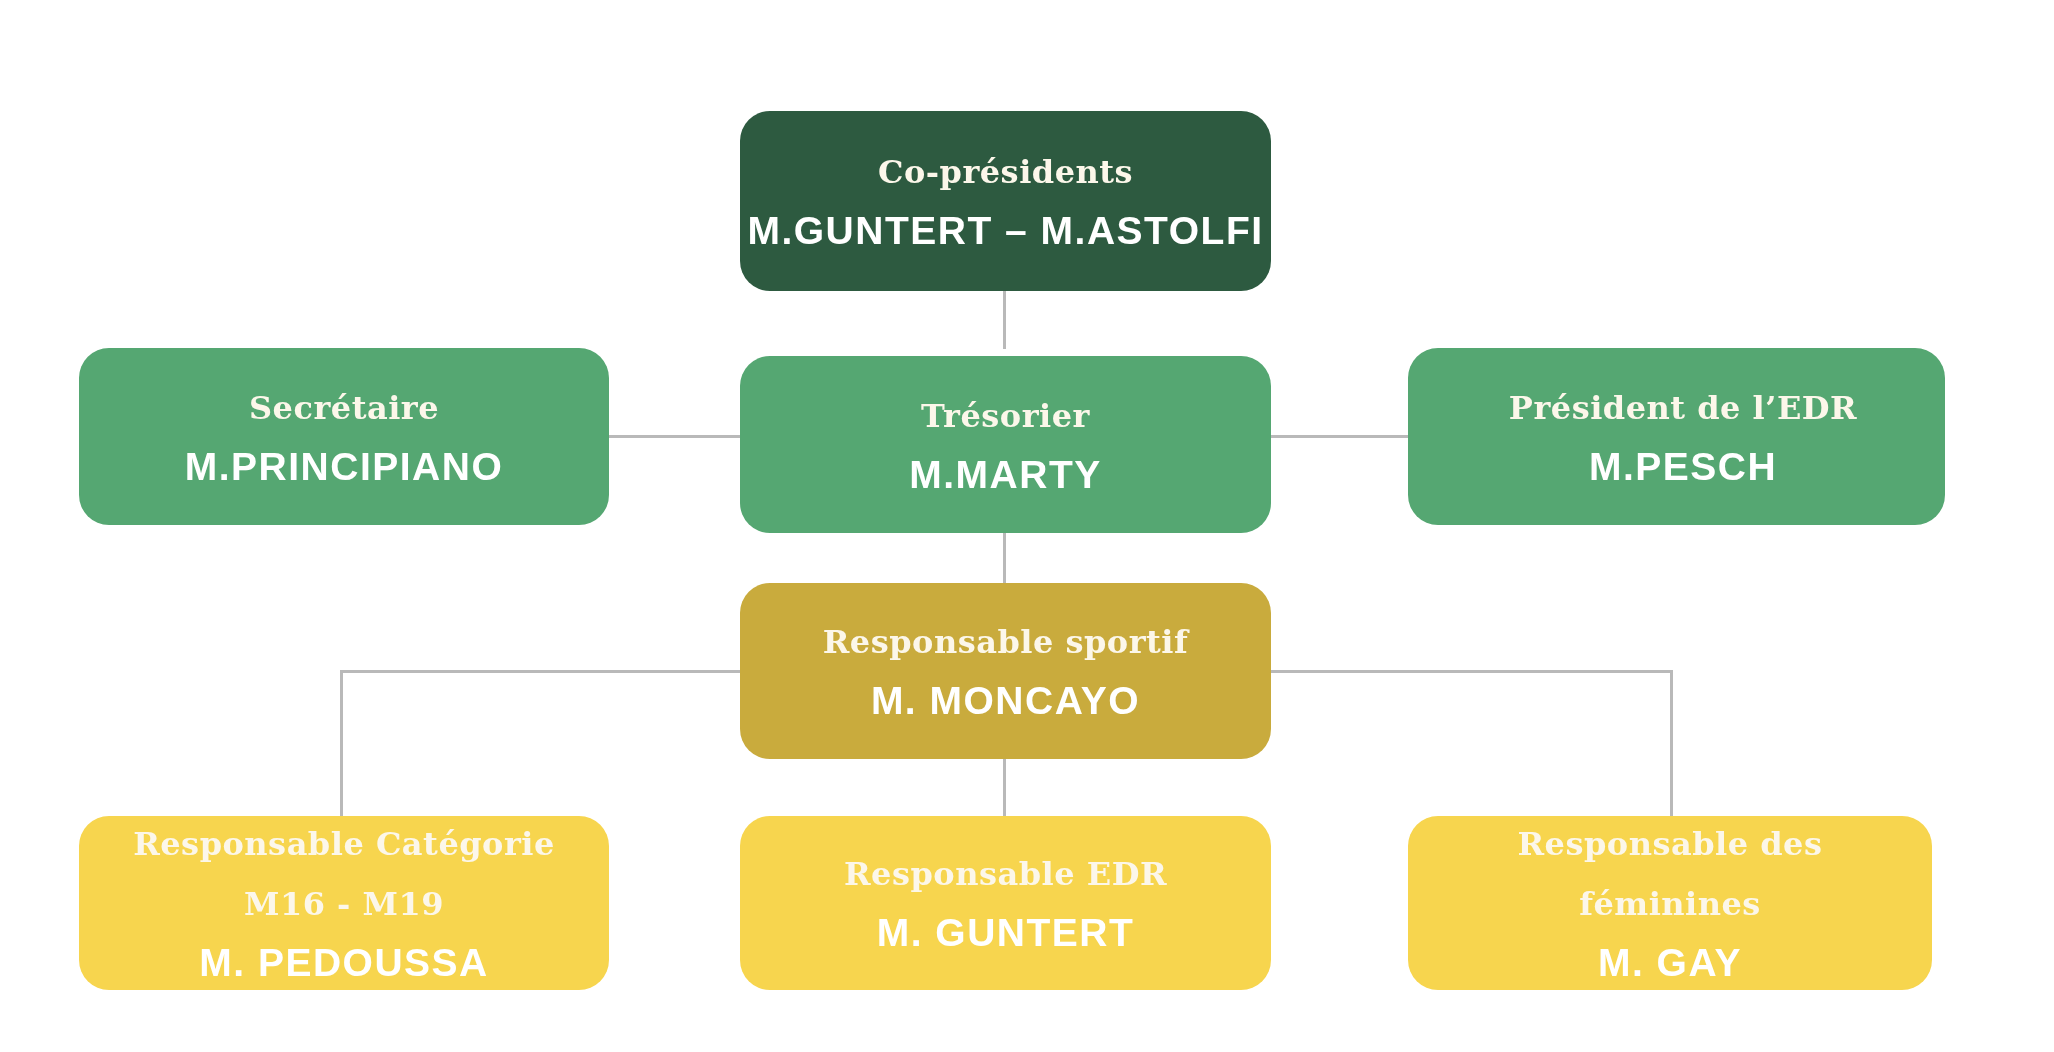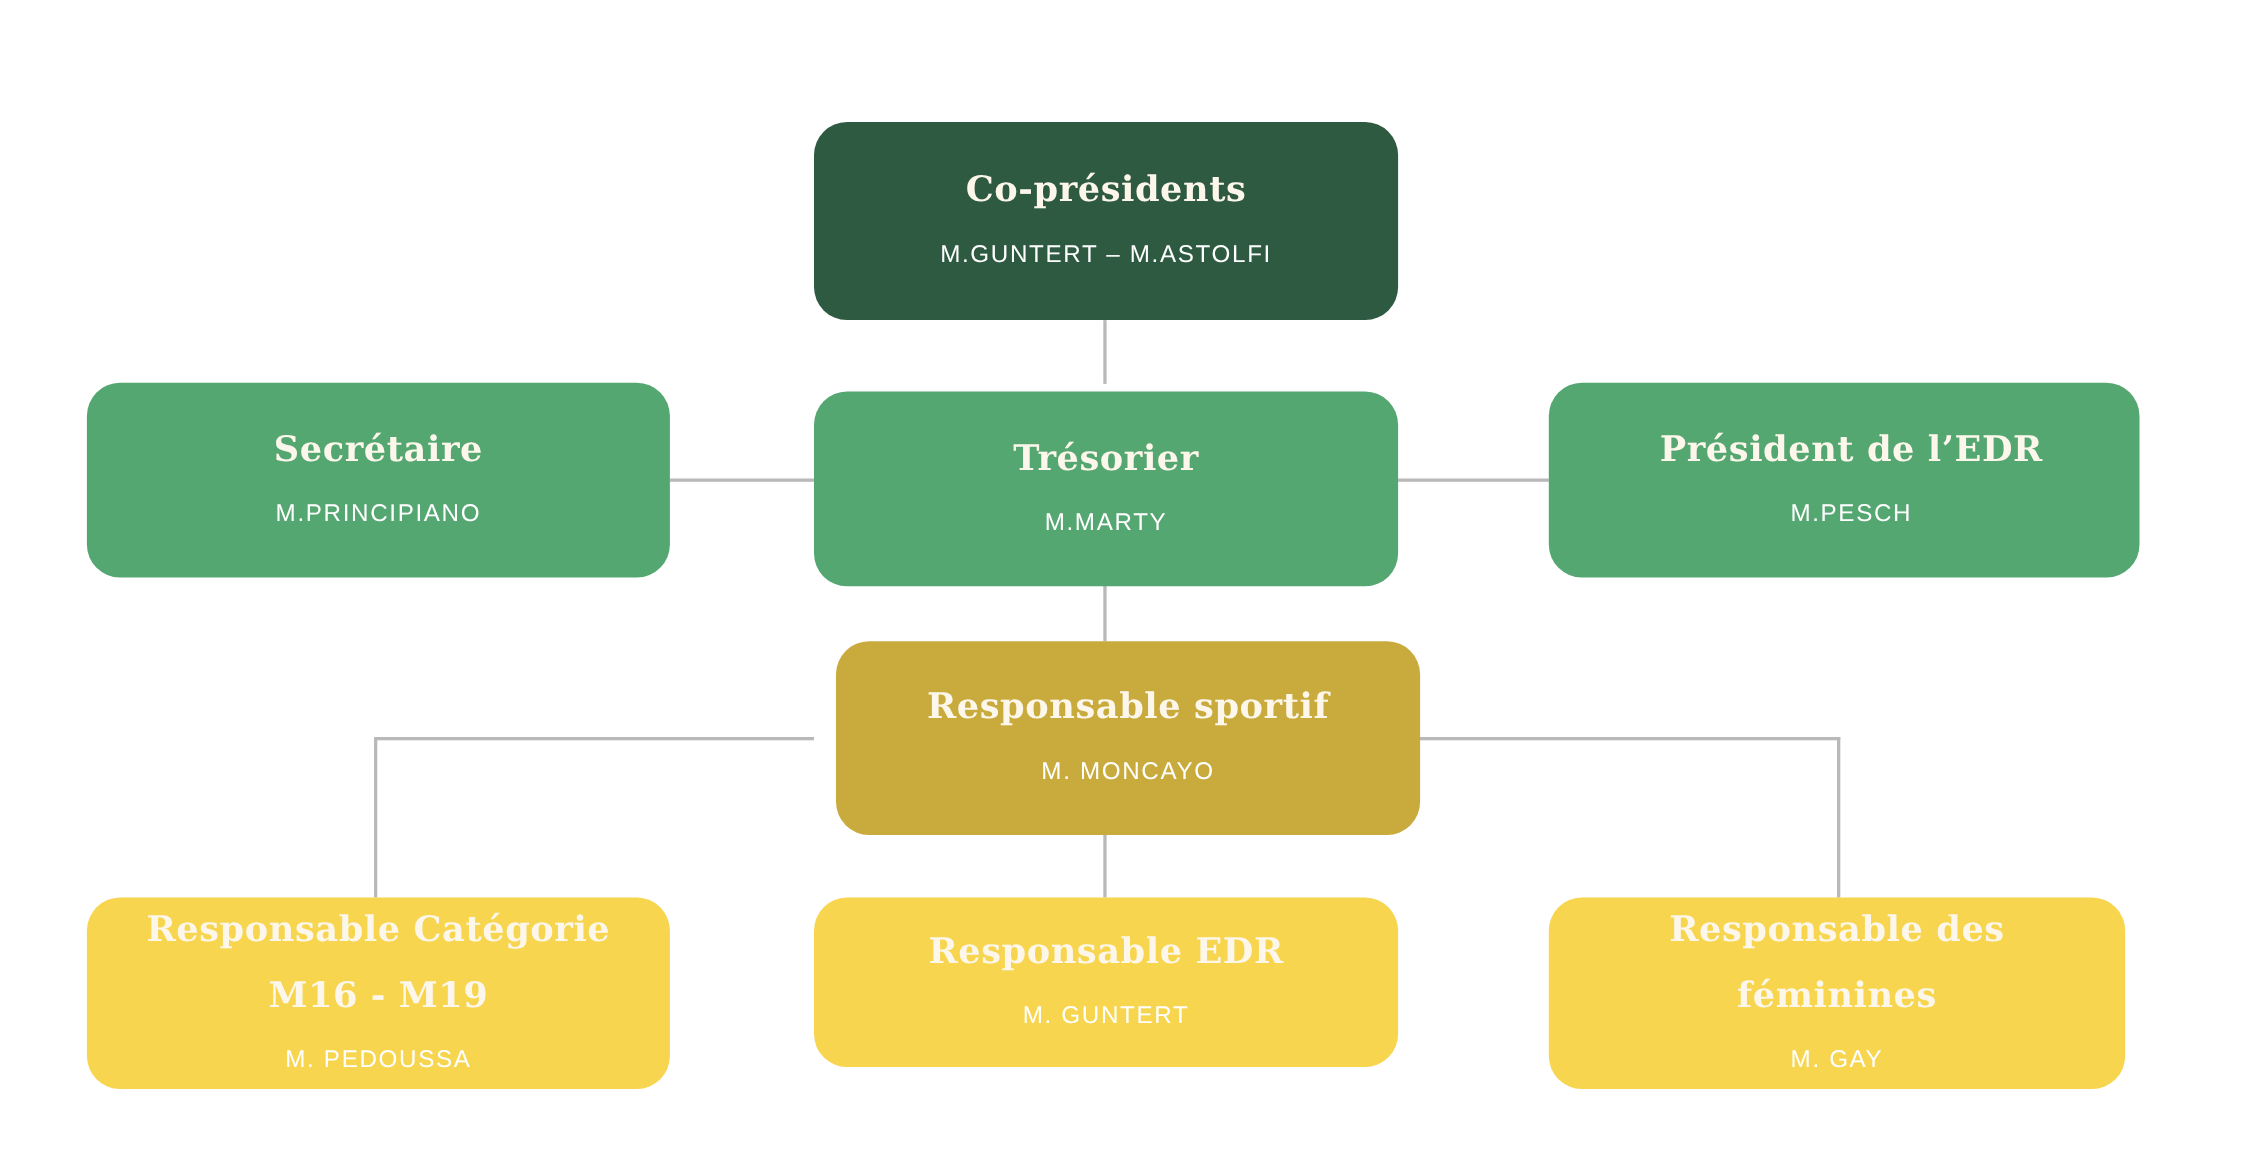--- a/index.html
+++ b/index.html
@@ -28,29 +28,29 @@
   .node .title {
     font-family: "DejaVu Serif", serif;
     font-weight: 700;
     font-size: 32px;
     line-height: 44px;
     color: var(--title-text, #fcf7ea);
     letter-spacing: 0.5px;
   }
   .node .name {
     font-family: "Liberation Sans", "DejaVu Sans", sans-serif;
-    font-weight: 400;
-    font-size: 22px;
+    font-weight: 700;
+    font-size: 39px;
     line-height: 42px;
     color: var(--name-text, #ffffff);
     letter-spacing: 1.5px;
   }
   .dark-green { background: var(--dark-green, #2d5a40); }
   .green      { background: var(--green, #55a772); }
-  .gold       { background: var(--gold, #c9ab3d); margin-left: 20px; }
+  .gold       { background: var(--gold, #c9ab3d); }
   .yellow     { background: var(--yellow, #f7d54e); }
   .connector {
     position: absolute;
     background: var(--connector, #b9b9b9);
     z-index: 1;
   }
 </style>
 </head>
 <body>
 
@@ -88,21 +88,21 @@
   <div class="title">Responsable sportif</div>
   <div class="name">M. MONCAYO</div>
 </div>
 
 <div class="node yellow" style="left:79px; top:816px; width:530px; height:174px;">
   <div class="title">Responsable Catégorie</div>
   <div class="title">M16 - M19</div>
   <div class="name">M. PEDOUSSA</div>
 </div>
 
-<div class="node yellow" style="left:740px; top:816px; width:531px; height:154px;">
+<div class="node yellow" style="left:740px; top:816px; width:531px; height:174px;">
   <div class="title">Responsable EDR</div>
   <div class="name">M. GUNTERT</div>
 </div>
 
 <div class="node yellow" style="left:1408px; top:816px; width:524px; height:174px;">
   <div class="title">Responsable des</div>
   <div class="title">féminines</div>
   <div class="name">M. GAY</div>
 </div>
 

